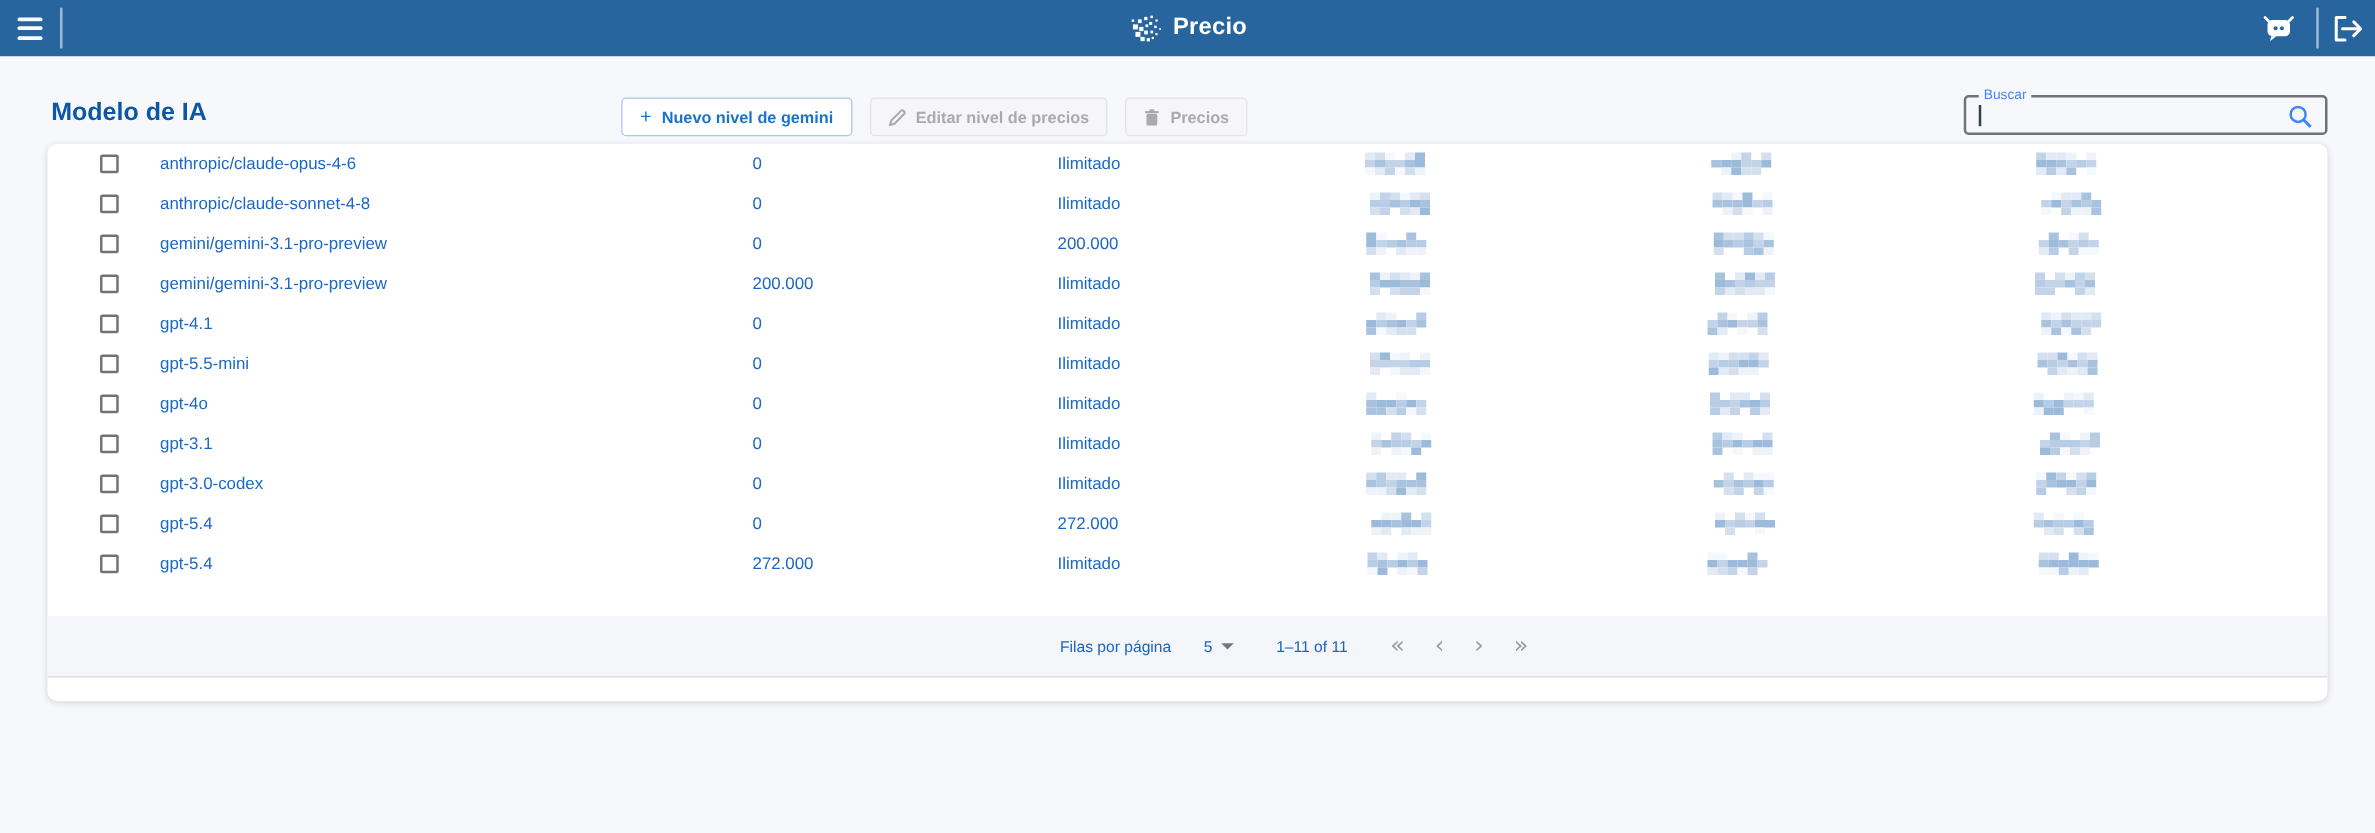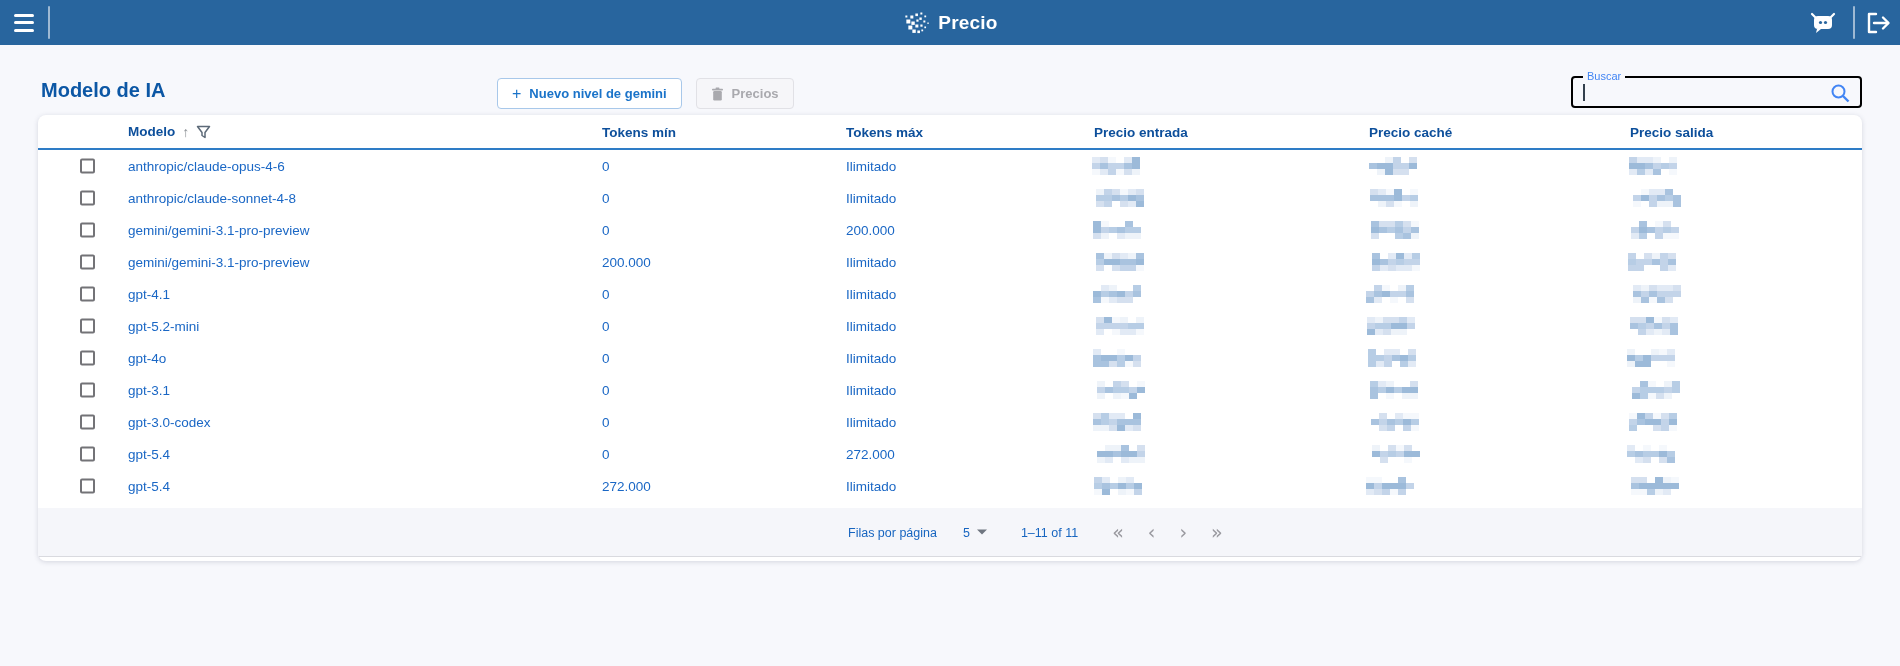--- a/index.html
+++ b/index.html
@@ -50,21 +50,21 @@
     font-family:"Liberation Sans",sans-serif; font-weight:bold;
     display:flex; align-items:center; gap:8px; cursor:pointer; white-space:nowrap;
   }
   .btn-new { background:#ffffff; border:1px solid #a8c8ea; color:#1a73c9; }
   .btn-disabled { background:#f6f6f9; border:1px solid #e1e1e6; color:#a9a9ae; cursor:default; }
   .btn svg { flex:0 0 auto; }
   .plus-glyph { font-size:16px; font-weight:normal; line-height:1; }
   
   .search {
     position:absolute; left:1571px; top:76px; width:291px; height:32px;
-    border:2px solid #000000; border-radius:4px;
+    border:2px solid #737373; border-radius:4px;
   }
   .search-label {
     position:absolute; top:-9px; left:10px; padding:0 4px;
     font-size:11px; color:#4285f4; background:#f7f8fc; line-height:14px;
   }
   .search input {
     position:absolute; left:8px; top:2px; width:240px; height:24px;
     border:none; outline:none; background:transparent; font-size:13px; color:#333;
   }
   .caret { position:absolute; left:10px; top:6px; width:1.5px; height:17px; background:#33404d; }
@@ -91,21 +91,21 @@
   .row { position:relative; height:32px; }
   .row .cb {
     left:42px; width:15px; height:15px; border:2px solid #737377;
     border-radius:2px; background:#fff; cursor:pointer;
   }
   .row .cell { font-size:13.5px; color:#1a67c5; }
   .mosaic { display:grid; grid-template-columns:repeat(6,8px); grid-auto-rows:6px; }
   .mosaic i { display:block; }
   
   .tfoot {
-    position:absolute; left:0; bottom:4px; width:100%; height:49px;
+    position:absolute; left:0; bottom:19px; width:100%; height:49px;
     background:#f5f6fa; border-bottom:1px solid #d9dadf;
   }
   .pager {
     position:absolute; left:810px; top:50%; transform:translateY(-50%);
     display:flex; align-items:center; font-size:12.5px; color:#1765c0;
   }
   .pager .rpp-label { margin-right:26px; }
   .rpp-select { display:flex; align-items:center; gap:7px; cursor:pointer; background:none; border:none;
     font-size:12.5px; color:#1765c0; font-family:"Liberation Sans",sans-serif; }
   .rpp-caret { width:0; height:0; border-left:5px solid transparent; border-right:5px solid transparent;
@@ -173,20 +173,26 @@
 </header>
 
 <h1 class="page-title">Modelo de IA</h1>
 
 <div class="actions">
   <button class="btn btn-new">
     <span class="plus-glyph">+</span>
     <span>Nuevo nivel de gemini</span>
   </button>
   <button class="btn btn-disabled" disabled="">
+    <svg width="14" height="14" viewBox="0 0 14 14" fill="none" stroke="currentColor" stroke-width="1.6">
+      <path d="M1 13 L2 9.5 L9.8 1.7 A1.4 1.4 0 0 1 11.8 1.7 L12.3 2.2 A1.4 1.4 0 0 1 12.3 4.2 L4.5 12 Z"></path>
+    </svg>
+    <span>Editar nivel de precios</span>
+  </button>
+  <button class="btn btn-disabled" disabled="">
     <svg width="13" height="14" viewBox="0 0 13 14" fill="currentColor">
       <rect x="2.2" y="4" width="8.6" height="9.4" rx="1.2"></rect>
       <rect x="1" y="1.8" width="11" height="1.7" rx="0.8"></rect>
       <rect x="4.6" y="0.4" width="3.8" height="1.6" rx="0.6"></rect>
     </svg>
     <span>Precios</span>
   </button>
 </div>
 
 <div class="search">
@@ -195,34 +201,20 @@
   <input type="text" placeholder="" style="">
   <span class="search-icon">
     <svg width="22" height="22" viewBox="0 0 22 22" fill="none" stroke="currentColor" stroke-width="2">
       <circle cx="9.5" cy="9.5" r="6"></circle>
       <line x1="14" y1="14" x2="19.5" y2="19.5" stroke-width="2.4"></line>
     </svg>
   </span>
 </div>
 
 <section class="card">
-  <div class="thead">
-    <div class="hcell col-modelo hd-modelo">
-      <span>Modelo</span>
-      <span class="sort-arrow">↑</span>
-      <svg class="funnel" width="15" height="14" viewBox="0 0 15 14" fill="none" stroke="currentColor" stroke-width="1.5" stroke-linejoin="round">
-        <path d="M1.5 1.5 H13.5 L9 7.5 V12.5 L6 10.5 V7.5 Z"></path>
-      </svg>
-    </div>
-    <span class="hcell col-tmin">Tokens mín</span>
-    <span class="hcell col-tmax">Tokens máx</span>
-    <span class="hcell col-pe">Precio entrada</span>
-    <span class="hcell col-pc">Precio caché</span>
-    <span class="hcell col-ps">Precio salida</span>
-  </div>
 
   <div class="tbody" id="rows">
       <div class="row">
         <span class="cb"></span>
         <span class="cell col-modelo">anthropic/claude-opus-4-6</span>
         <span class="cell col-tmin">0</span>
         <span class="cell col-tmax">Ilimitado</span>
         <span class="mosaic col-pe" style="margin-left: -2px;">
           <i style="background: rgb(226, 234, 245);"></i>
           <i style="background: rgb(213, 224, 239);"></i>
@@ -543,21 +535,21 @@
           <i style="background: rgb(238, 243, 249);"></i>
           <i style="background: rgb(169, 195, 223);"></i>
           <i style="background: rgb(245, 248, 252);"></i>
           <i style="background: rgb(169, 195, 223);"></i>
           <i style="background: rgb(213, 224, 239);"></i>
           <i style="background: transparent;"></i>
         </span>
       </div>
       <div class="row">
         <span class="cb"></span>
-        <span class="cell col-modelo">gpt-5.2-mini</span>
+        <span class="cell col-modelo">gpt-5.5-mini</span>
         <span class="cell col-tmin">0</span>
         <span class="cell col-tmax">Ilimitado</span>
         <span class="mosaic col-pe" style="margin-left: 2px;">
           <i style="background: rgb(213, 224, 239);"></i>
           <i style="background: rgb(156, 186, 217);"></i>
           <i style="background: rgb(245, 248, 252);"></i>
           <i style="background: rgb(238, 243, 249);"></i>
           <i style="background: transparent;"></i>
           <i style="background: rgb(238, 243, 249);"></i>
           <i style="background: rgb(195, 212, 233);"></i>

